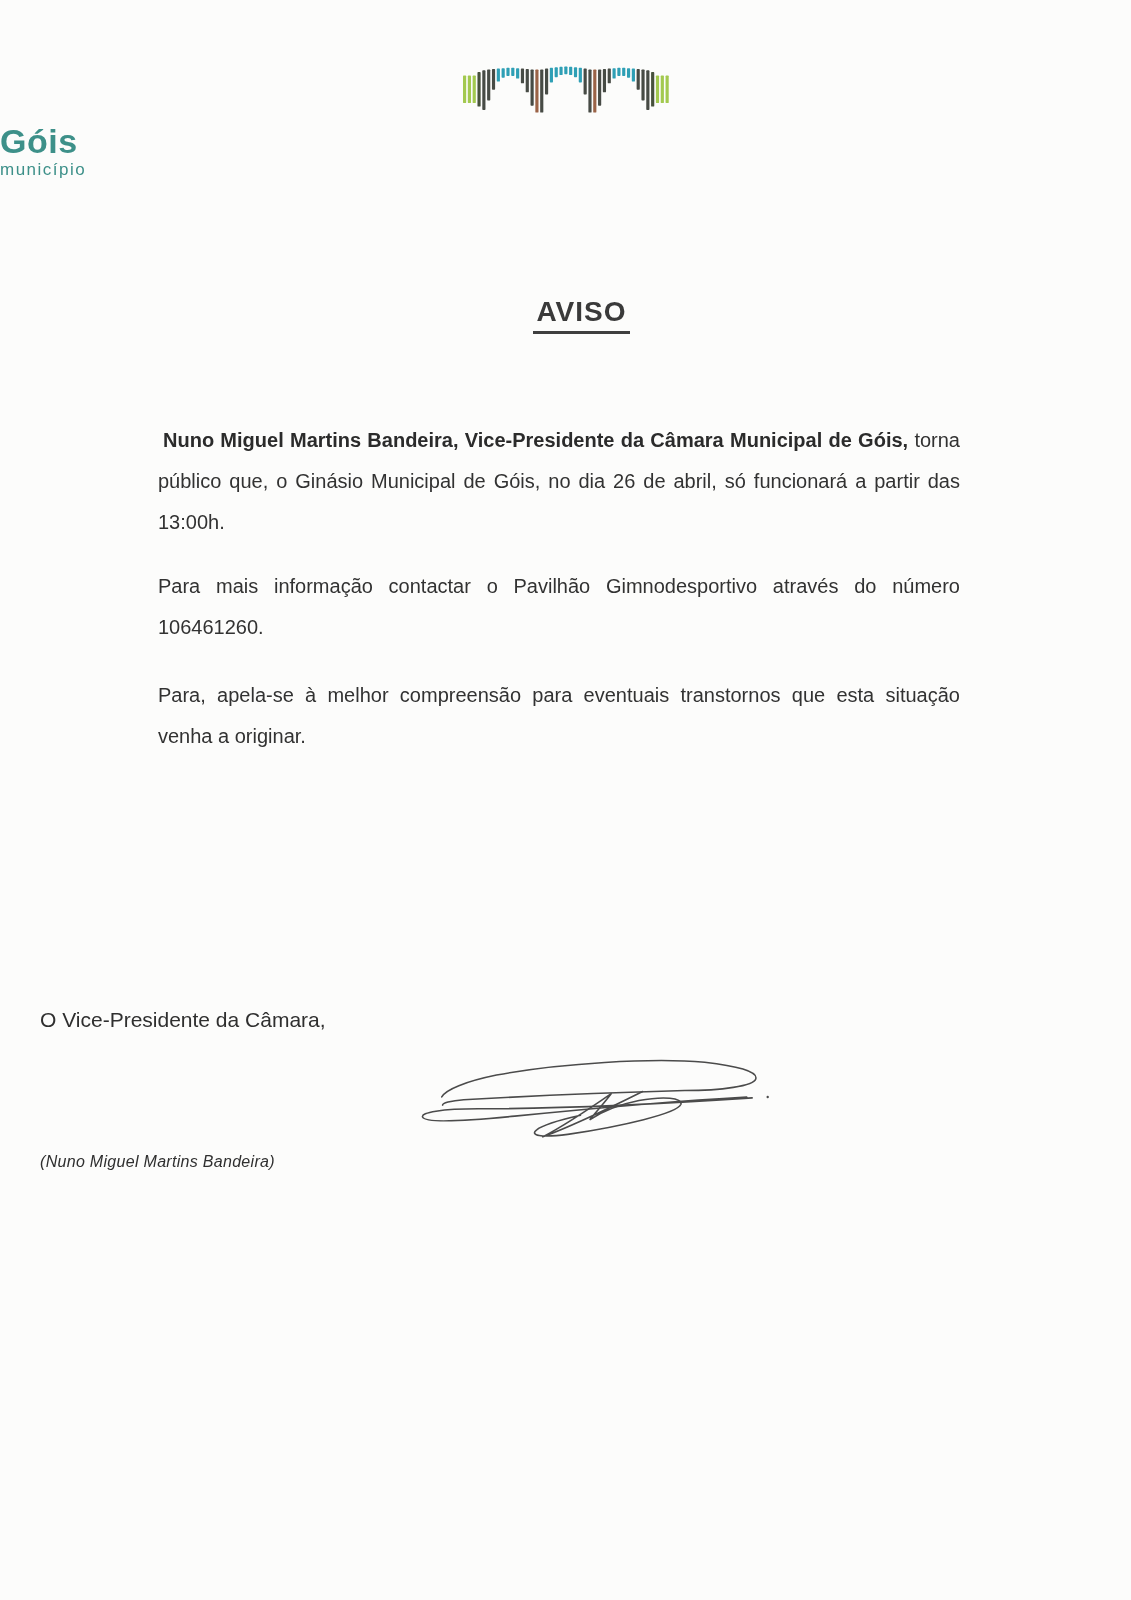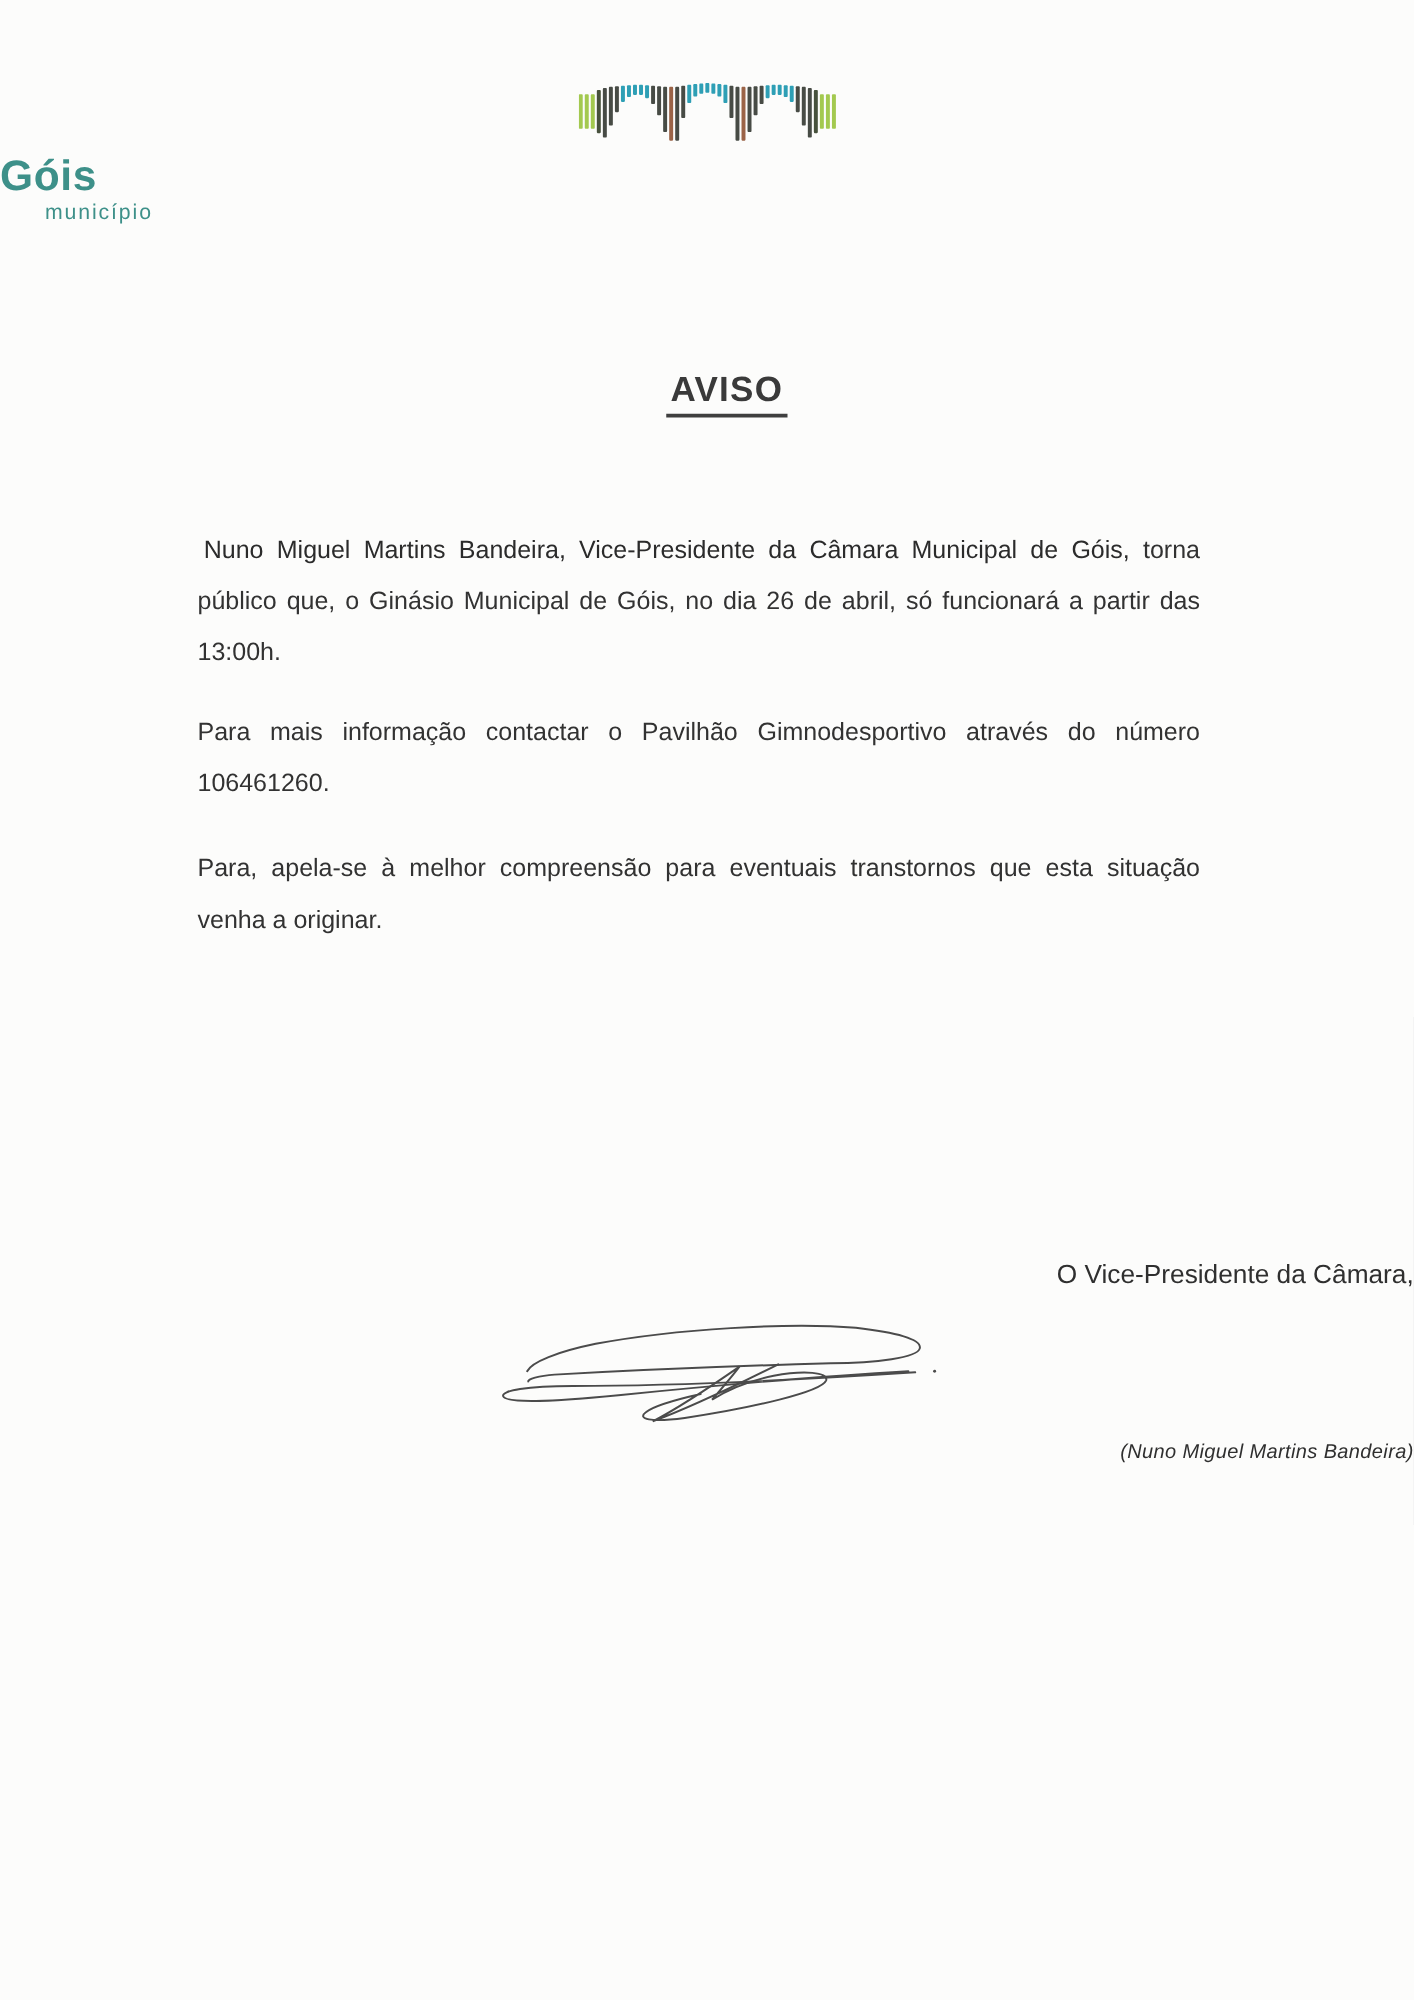--- a/index.html
+++ b/index.html
@@ -29,21 +29,20 @@
     font-size: 34px;
     font-weight: bold;
     letter-spacing: 0.5px;
     line-height: 1.0;
   }
   .wordmark-sub {
     margin-top: 3px;
     font-size: 17px;
     letter-spacing: 1.5px;
     line-height: 1.1;
-    margin-left: 36px;
   }
 
   
   .title-block {
     position: absolute;
     top: 296px;
     left: 16px;
     width: 100%;
     text-align: center;
   }
@@ -64,32 +63,33 @@
     left: 158px;
     width: 802px;
   }
   .body-block p {
     font-size: 20px;
     line-height: 41px;
     text-align: justify;
     color: #323232;
   }
   .p-first { text-indent: 5px; }
-  .p-lead { font-weight: normal; color: #2b2b2b; }
+  .p-lead { font-weight: bold; color: #2b2b2b; }
   .p-gap-1 { margin-top: 23px; }
   .p-gap-2 { margin-top: 27px; }
   .p-date  { margin-top: 60px; text-align: left; }
 
   
   .closing-block {
     position: absolute;
     top: 1008px;
     left: 0;
     width: 100%;
-    text-align: right;
+    text-align: left;
+    padding-left: 40px;
   }
   .role-line { font-size: 21px; color: #2f2f2f; }
   .signature-svg { display: block; margin: 12px auto 0 auto; }
   .signed-name {
     margin-top: 4px;
     font-size: 16px;
     font-style: italic;
     color: #2f2f2f;
     letter-spacing: 0.3px;
   }

